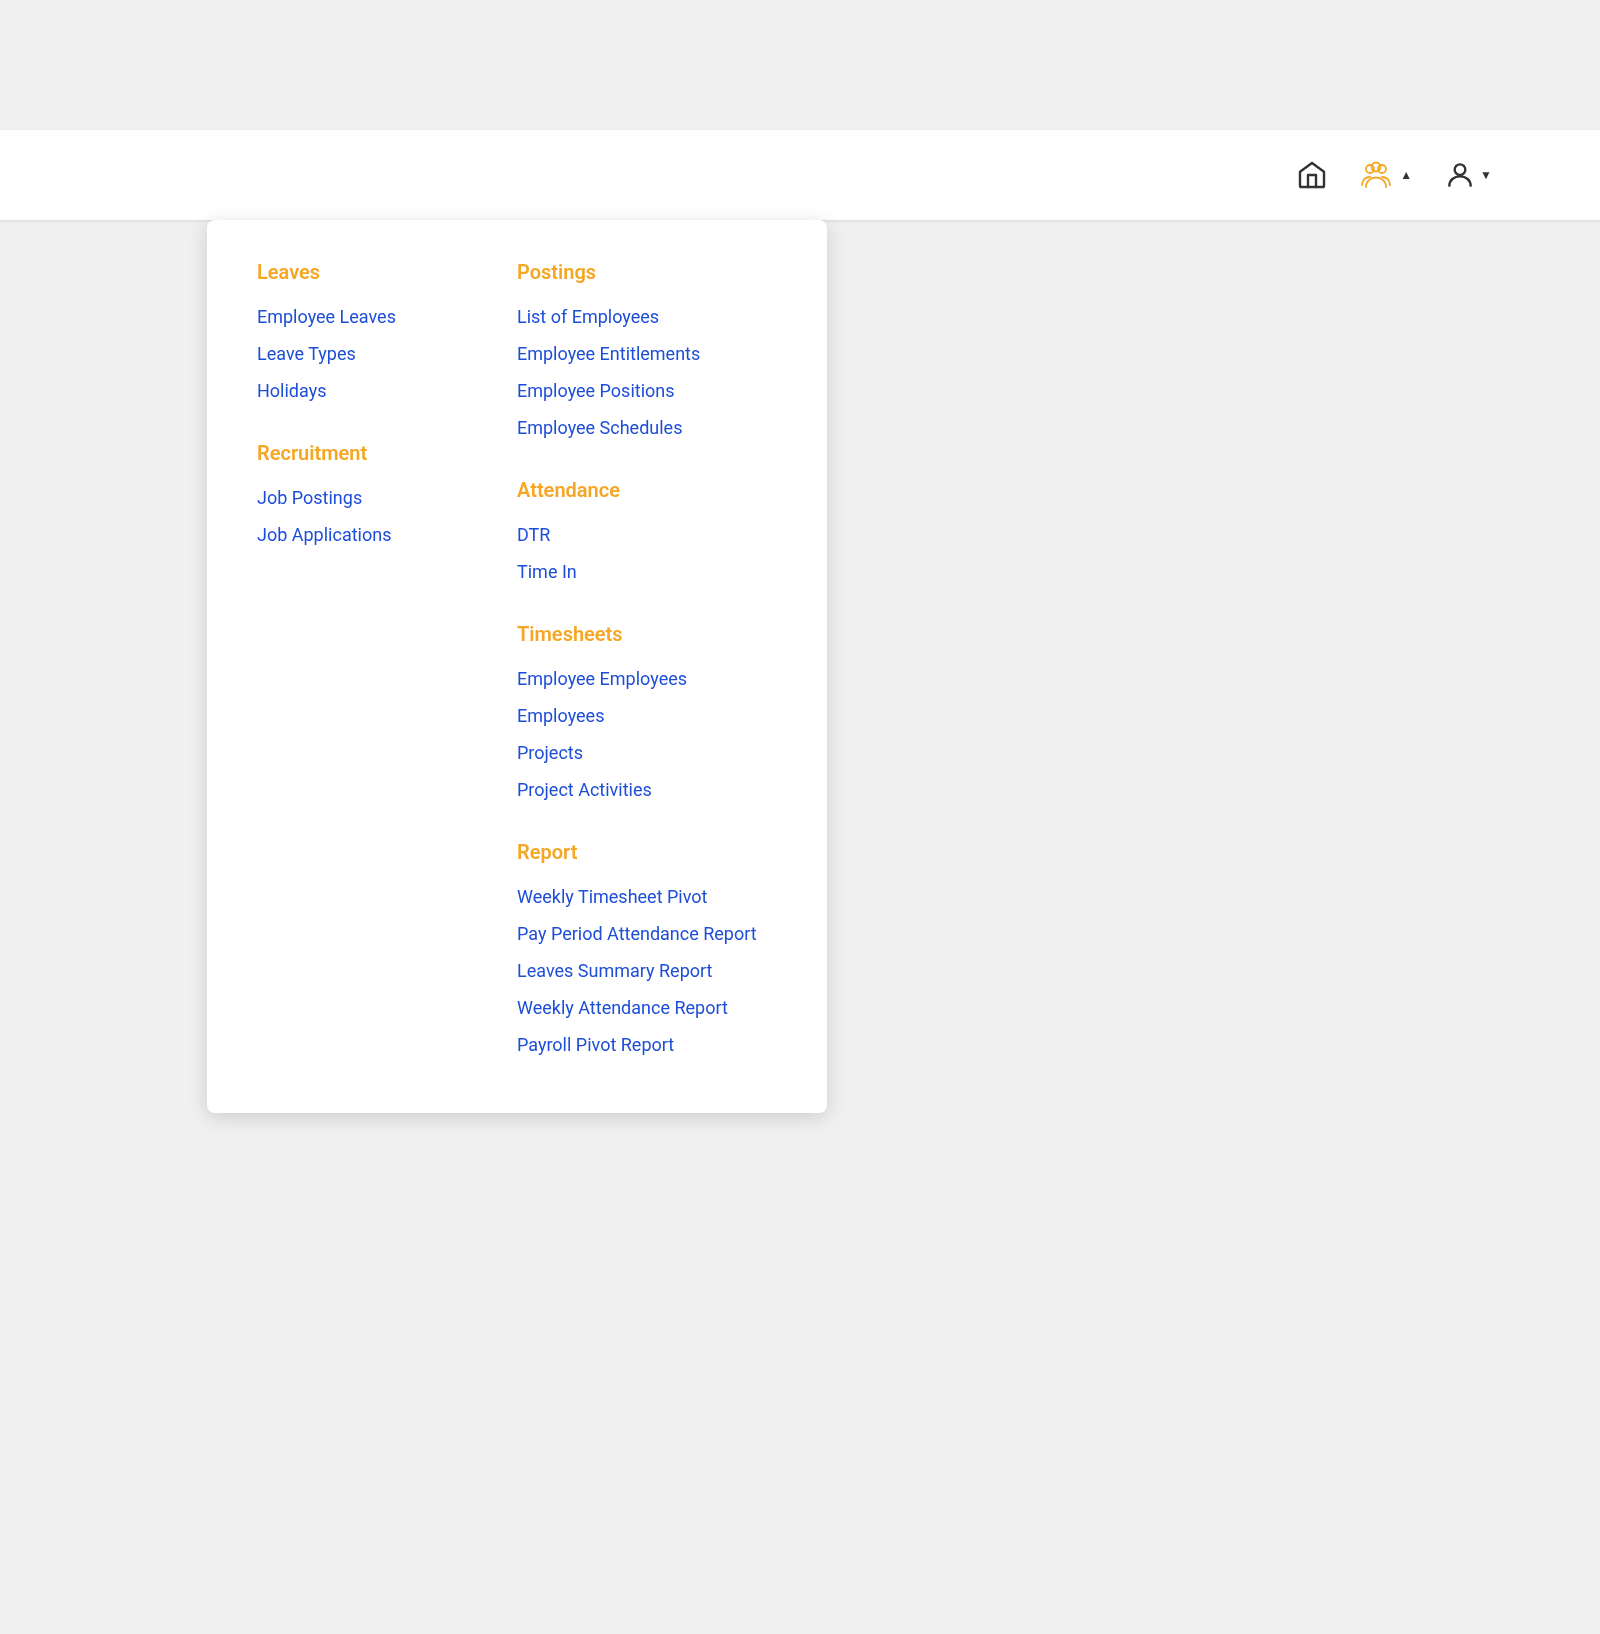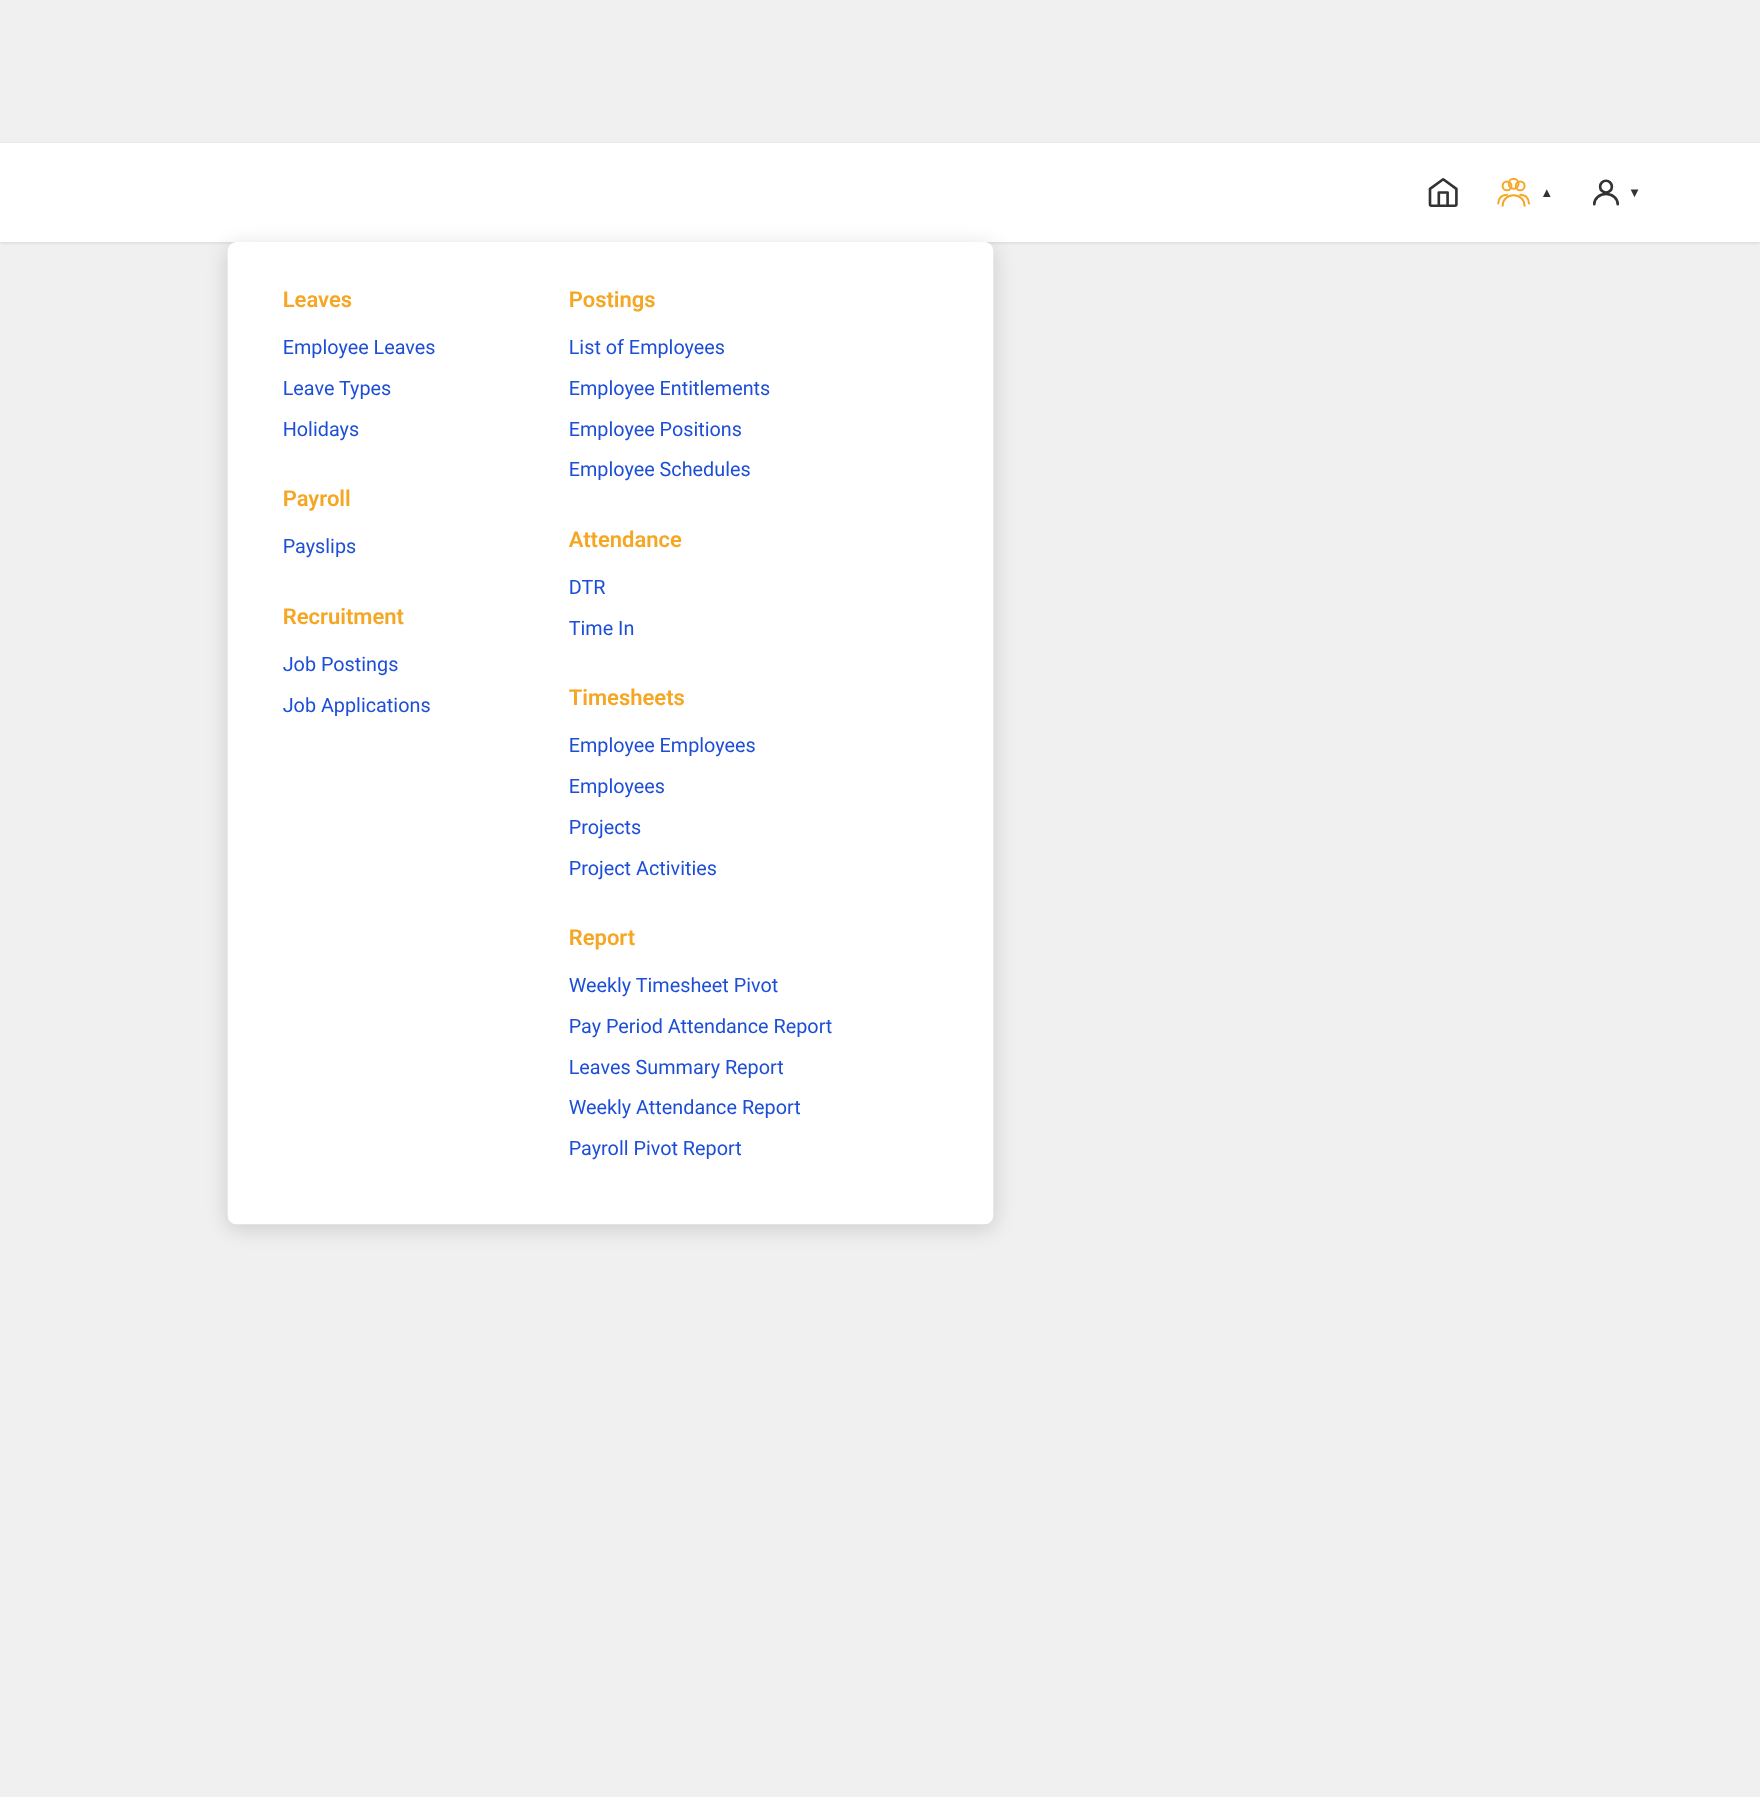--- a/index.html
+++ b/index.html
@@ -70,21 +70,21 @@
     .dropdown-arrow {
       font-size: 12px;
       color: #333;
     }
 
     
     .dropdown-menu {
       position: absolute;
       top: 220px;
       left: 207px;
-      width: 696px;
+      width: 620px;
       background: #ffffff;
       border-radius: 8px;
       box-shadow: 0 4px 20px rgba(0,0,0,0.15);
       padding: 40px 50px 50px 50px;
       display: flex;
       gap: 60px;
     }
 
     .menu-column-left {
       flex: 0 0 200px;
@@ -172,24 +172,20 @@
 
   <div class="menu-column-left">
 
     <div class="menu-section">
       <div class="section-title">Leaves</div>
       <a class="menu-item">Employee Leaves</a>
       <a class="menu-item">Leave Types</a>
       <a class="menu-item">Holidays</a>
     </div>
 
-    <div class="menu-section">
-      <div class="section-title">Payroll</div>
-      <a class="menu-item">Payslips</a>
-    </div>
 
     <div class="menu-section">
       <div class="section-title">Recruitment</div>
       <a class="menu-item">Job Postings</a>
       <a class="menu-item">Job Applications</a>
     </div>
 
   </div>
 
   <div class="menu-column-right">

